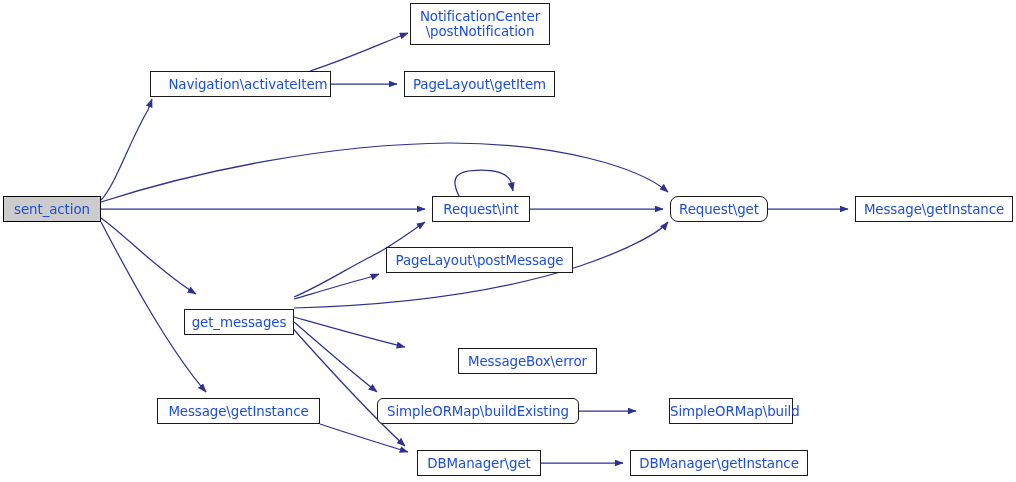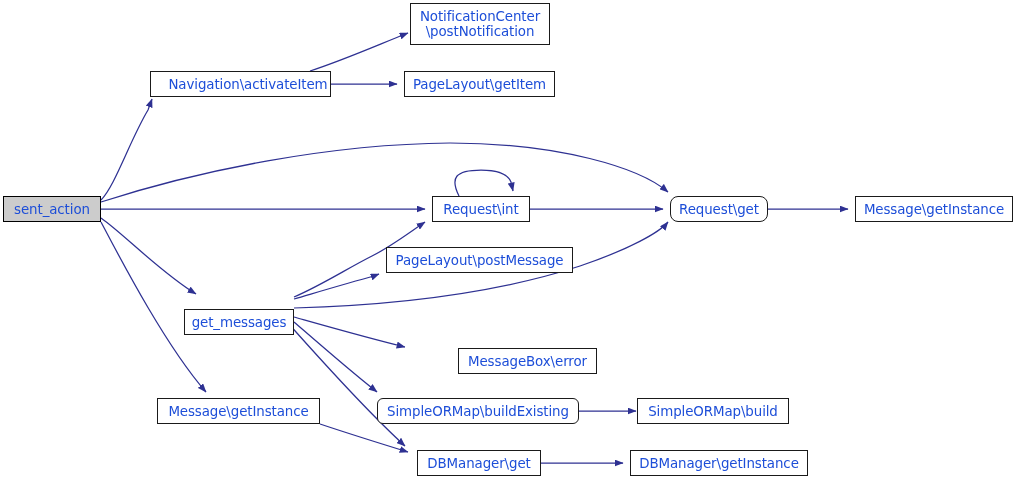--- a/index.html
+++ b/index.html
@@ -88,17 +88,17 @@
 \postNotification</span></div>
       <div class="node" style="left: 404px; top: 71px; width: 151px; height: 26px;"><span class="node-label">PageLayout\getItem</span></div>
       <div class="node" style="left: 432px; top: 196px; width: 98px; height: 26px;"><span class="node-label">Request\int</span></div>
       <div class="node" style="left: 670px; top: 196px; width: 98px; height: 26px; border-radius: 8px;"><span class="node-label">Request\get</span></div>
       <div class="node" style="left: 855px; top: 196px; width: 158px; height: 26px;"><span class="node-label">Message\getInstance</span></div>
       <div class="node" style="left: 184px; top: 297px; width: 110px; height: 26px; margin-top: 12px;"><span class="node-label">get_messages</span></div>
       <div class="node" style="left: 386px; top: 247px; width: 187px; height: 26px;"><span class="node-label">PageLayout\postMessage</span></div>
       <div class="node" style="left: 412px; top: 348px; width: 139px; height: 26px; margin-left: 46px;"><span class="node-label">MessageBox\error</span></div>
       <div class="node" style="left: 157px; top: 398px; width: 163px; height: 26px;"><span class="node-label">Message\getInstance</span></div>
       <div class="node" style="left: 377px; top: 398px; width: 202px; height: 26px; border-radius: 6px;"><span class="node-label">SimpleORMap\buildExisting</span></div>
-      <div class="node" style="left: 637px; top: 398px; width: 152px; height: 26px;"><span class="node-label">SimpleORMap\build</span></div>
+      <div class="node" style="left: 669px; top: 398px; width: 124px; height: 26px;"><span class="node-label">SimpleORMap\build</span></div>
       <div class="node" style="left: 417px; top: 450px; width: 124px; height: 26px;"><span class="node-label">DBManager\get</span></div>
       <div class="node" style="left: 630px; top: 450px; width: 178px; height: 26px;"><span class="node-label">DBManager\getInstance</span></div>
     </div>
 </div>
 
 </body></html>

